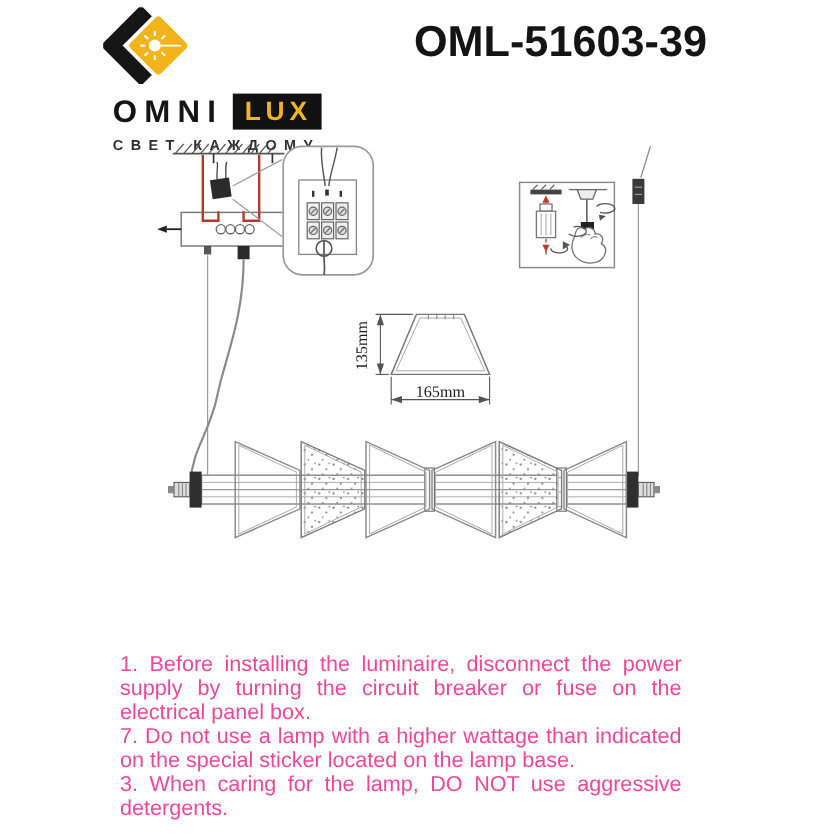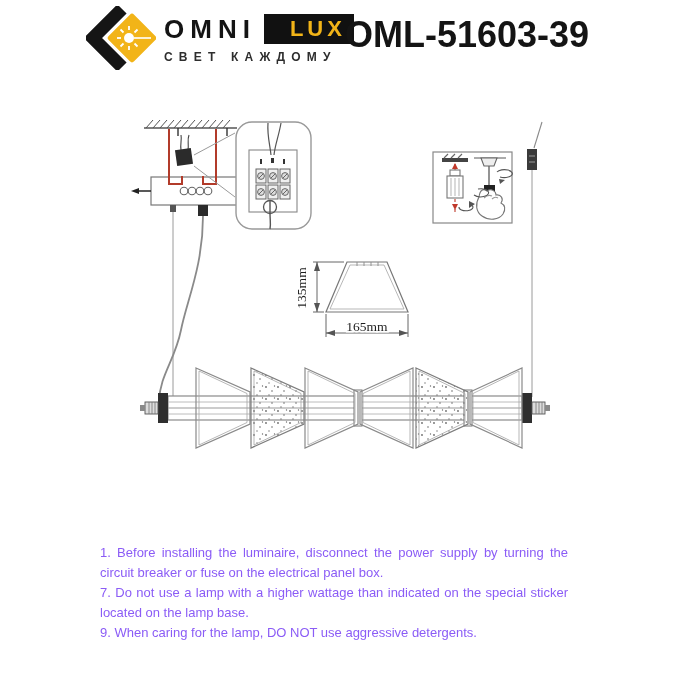--- a/index.html
+++ b/index.html
@@ -1,49 +1,49 @@
 <!DOCTYPE html>
 <html><head>
 <meta charset="utf-8">
 <style>
   html,body{margin:0;padding:0;}
   body{
     width:700px;height:700px;position:relative;background:#ffffff;
     font-family:"Liberation Sans",sans-serif;color:#1d1d1d;overflow:hidden;
   }
   
-  .brand{position:absolute;left:86px;top:6px;display:flex;align-items:flex-start;}
+  .brand{position:absolute;left:86px;top:6px;display:flex;align-items:flex-start;flex-direction:column;}
   .brand-logo{width:70px;height:64px;flex:0 0 auto;}
   .brand-text{margin-left:8px;padding-top:8px;}
   .brand-row{display:flex;align-items:center;}
   .brand-omni{
     font-size:26px;font-weight:700;letter-spacing:6px;color:#141414;line-height:1;
   }
   .brand-lux{
     background:#111111;color:#f2b418;font-size:22px;font-weight:700;
-    letter-spacing:4px;padding:4px 8px 4px 26px;margin-left:8px;line-height:1;
+    letter-spacing:4px;padding:4px 8px 4px 10px;margin-left:8px;line-height:1;
   }
   .brand-tagline{
     margin-top:6px;font-size:12px;font-weight:600;letter-spacing:6.2px;
     color:#2e2e2e;white-space:nowrap;
   }
   .model{
     position:absolute;left:345px;top:14px;font-size:36px;font-weight:700;
     letter-spacing:0px;color:#141414;white-space:nowrap;
   }
   
   .diagram-svg{position:absolute;left:0;top:0;}
   .dim-label{
     font-family:"Liberation Serif",serif;font-size:13.5px;fill:#1d1d1d;
     paint-order:stroke;stroke:#ffffff;stroke-width:3px;
   }
   
   .instructions{
     position:absolute;left:100px;top:543px;width:468px;
-    font-size:13px;line-height:20px;color:#8b5cf6;
+    font-size:18px;line-height:20px;color:#ec4899;
   }
   .instructions p{margin:0;text-align:justify;}
 </style>
 </head>
 <body>
 
 <div class="brand">
   <svg class="brand-logo" viewBox="0 0 70 64" aria-hidden="true">
     <path d="M36,3 L7,32 L36,61" fill="none" stroke="#151515" stroke-width="13"></path>
     <rect x="28" y="14" width="36" height="36" rx="3" transform="rotate(45 46 32)" fill="#f2b418"></rect>
@@ -305,14 +305,14 @@
     <g>
       <polygon points="470,392 522,368 522,448 470,424"></polygon>
       <polygon points="473,393.5 519,371 519,445 473,422.5" stroke="#a5a5a5" stroke-width="0.8"></polygon>
     </g>
   </g>
 </svg>
 
 <div class="instructions">
   <p>1. Before installing the luminaire, disconnect the power supply by turning the circuit breaker or fuse on the electrical panel box.</p>
   <p>7. Do not use a lamp with a higher wattage than indicated on the special sticker located on the lamp base.</p>
-  <p>9. When caring for the lamp, DO NOT use aggressive detergents.</p>
+  <p>3. When caring for the lamp, DO NOT use aggressive detergents.</p>
 </div>
 
 </body></html>

